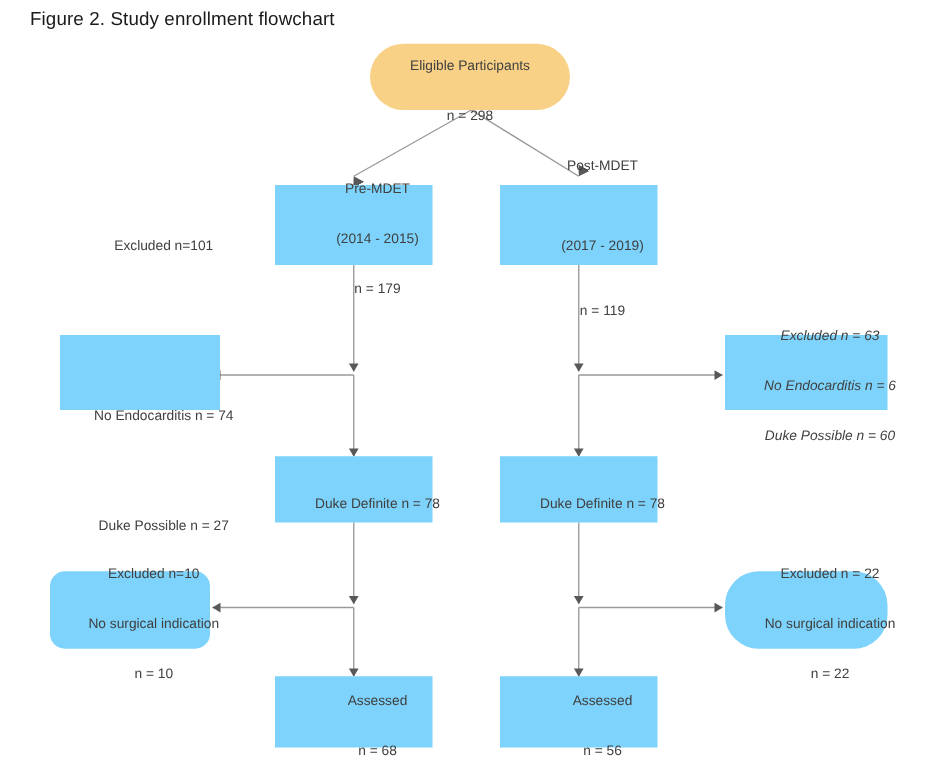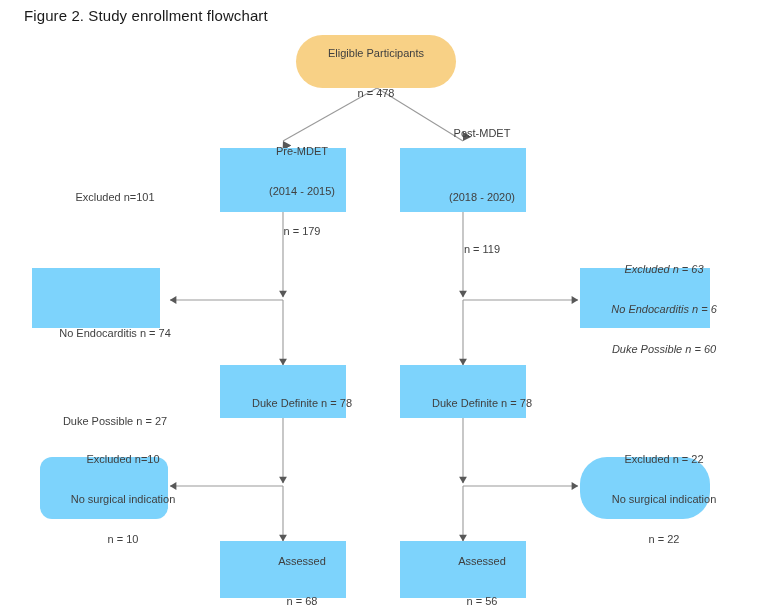--- a/index.html
+++ b/index.html
@@ -111,38 +111,38 @@
 
       <path d="M463,418 L463,483" marker-end="url(#arrow-down)"></path>
       <path d="M463,486 L463,541" marker-end="url(#arrow-down)"></path>
       <path d="M463,486 L578,486" marker-end="url(#arrow-right)"></path>
 
     </g>
   </svg>
 
   <div class="node node-root" style="left:296px; top:35px; width:160px; height:53px;">
     <span class="line">Eligible Participants</span>
-    <span class="line">n = 478</span>
+    <span class="line">n = 298</span>
   </div>
 
   <div class="node node-blue" style="left:220px; top:148px; width:126px; height:64px;">
     <span class="line">Pre-MDET</span>
     <span class="gap"></span>
     <span class="line">(2014 - 2015)</span>
     <span class="line">n = 179</span>
   </div>
 
   <div class="node node-blue" style="left:400px; top:148px; width:126px; height:64px;gap:12px;">
     <span class="line">Post-MDET</span>
     <span class="gap"></span>
-    <span class="line">(2018 - 2020)</span>
+    <span class="line">(2017 - 2019)</span>
     <span class="line">n = 119</span>
   </div>
 
-  <div class="node node-blue" style="left:32px; top:268px; width:128px; height:60px;gap:48px;">
+  <div class="node node-blue" style="left:48px; top:268px; width:128px; height:60px;gap:48px;">
     <span class="line">Excluded n=101</span>
     <span class="gap"></span>
     <span class="line">No Endocarditis n = 74</span>
     <span class="line">Duke Possible n = 27</span>
   </div>
 
   <div class="node node-blue" style="left:580px; top:268px; width:130px; height:60px;font-style:italic;">
     <span class="line">Excluded n = 63</span>
     <span class="gap"></span>
     <span class="line">No Endocarditis n = 6</span>

